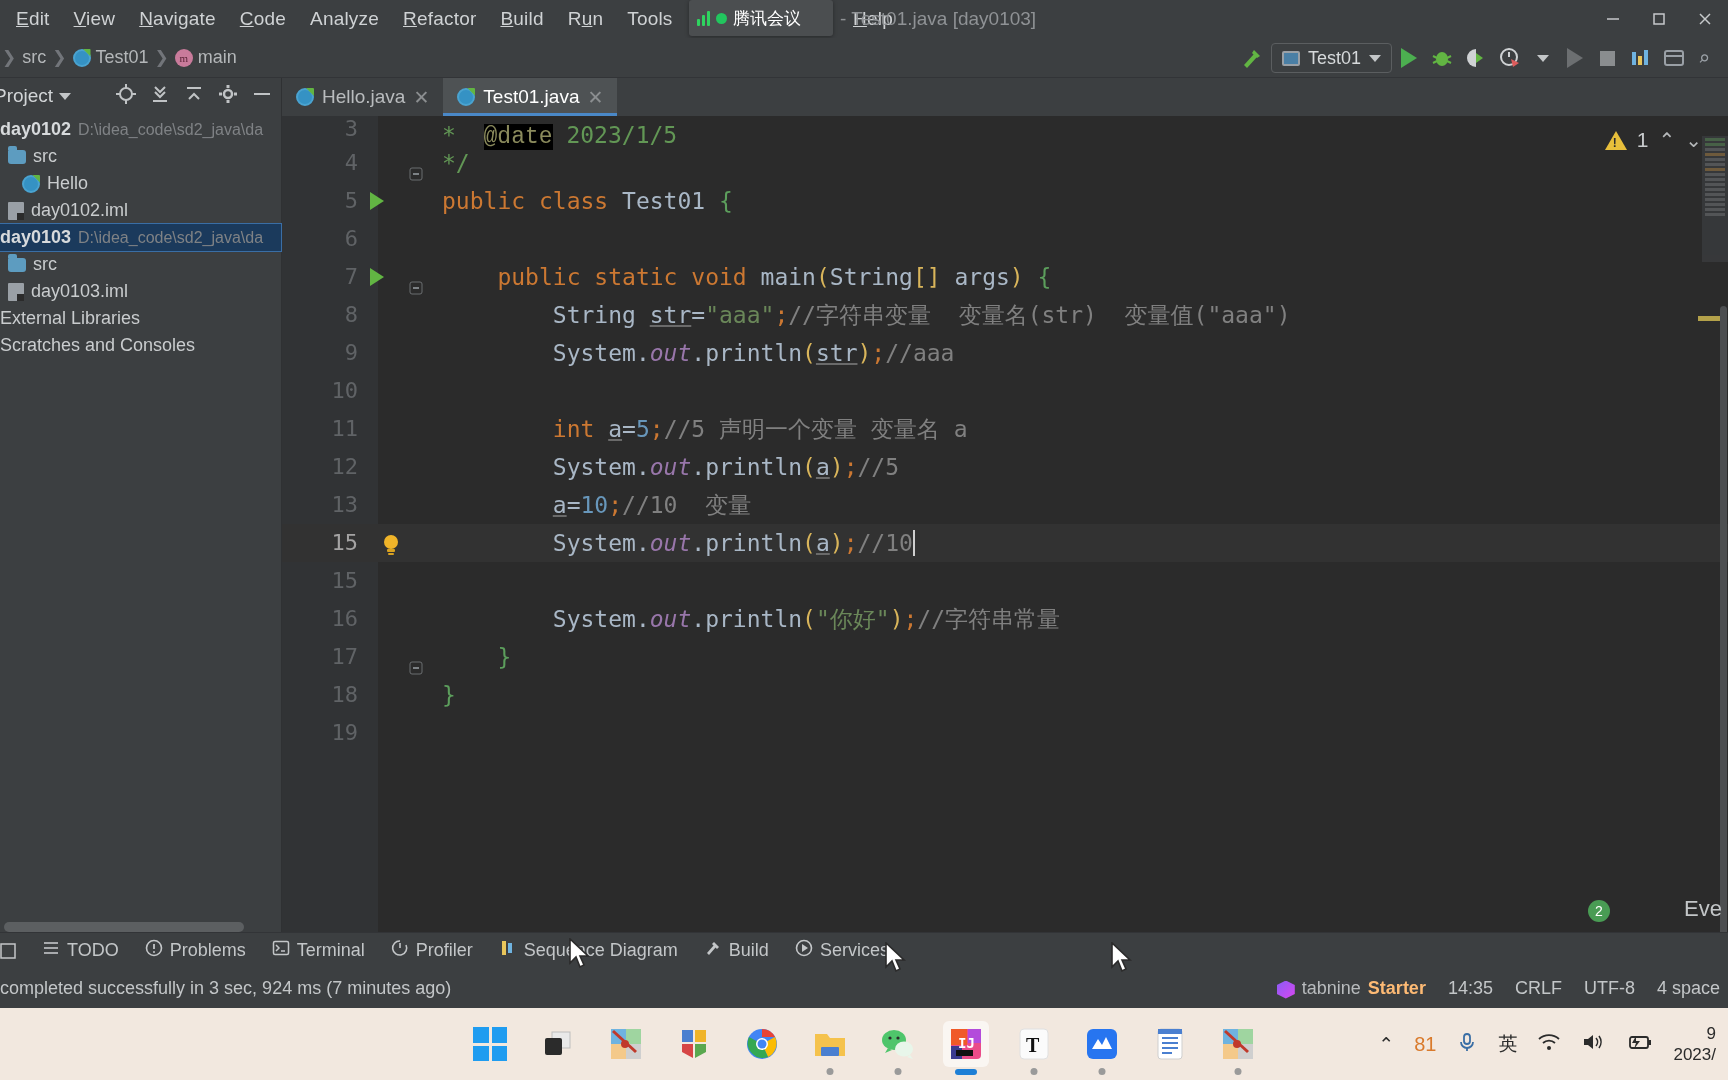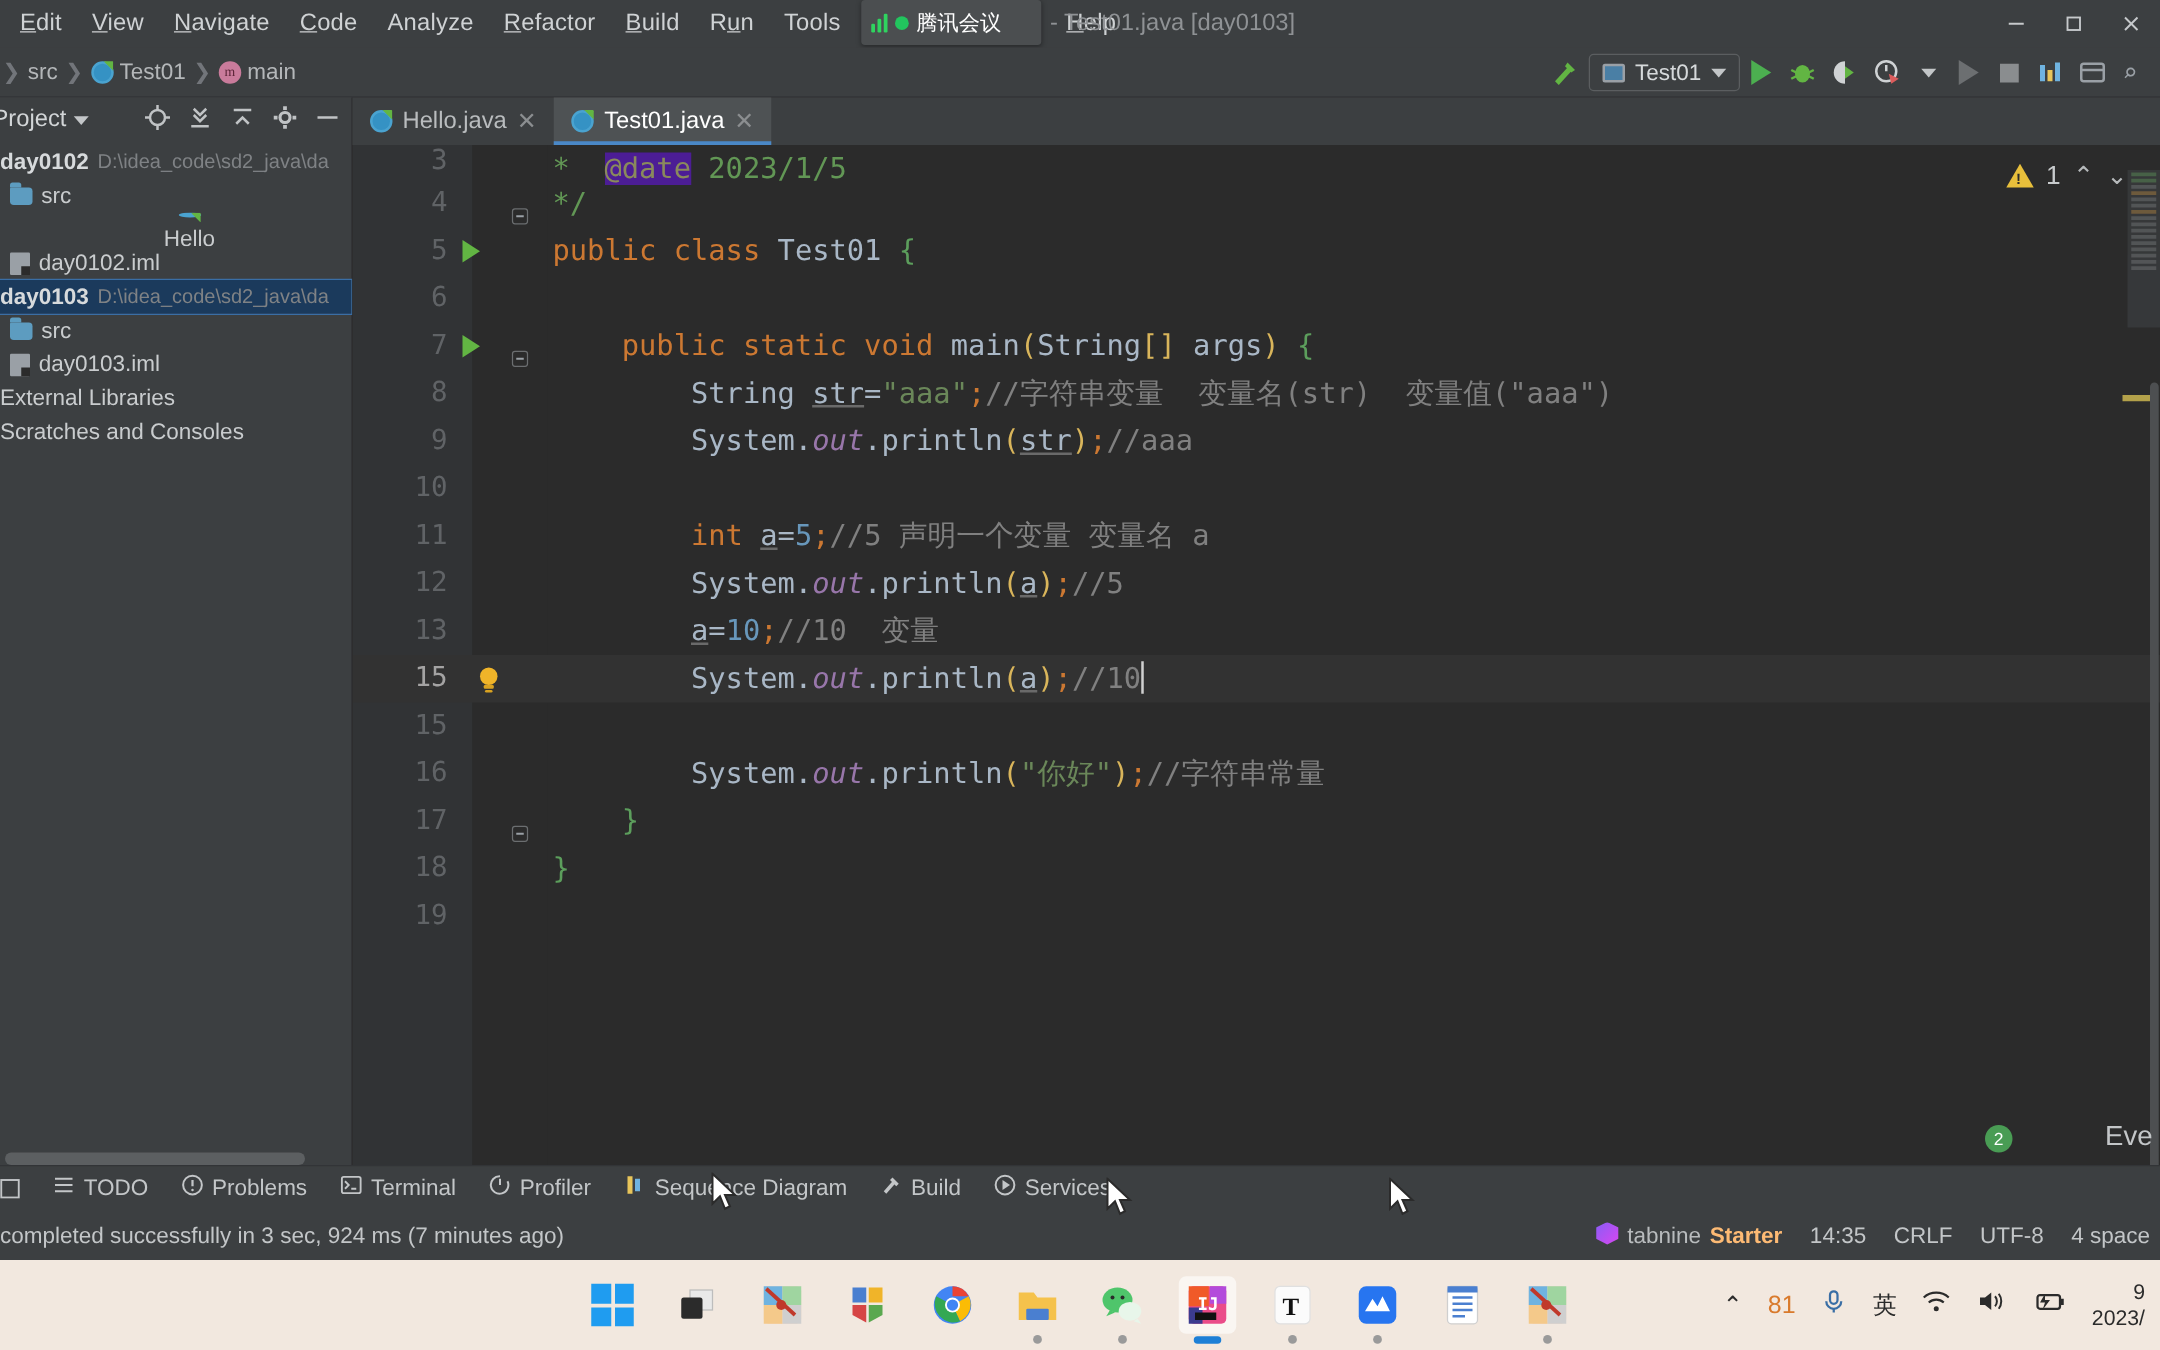--- a/index.html
+++ b/index.html
@@ -184,21 +184,21 @@
   .kw { color: #cc7832; }
   .str { color: #6a8759; }
   .num2 { color: #6897bb; }
   .cmt { color: #808080; }
   .fld { color: #9876aa; font-style: italic; }
   .cls { color: #a9b7c6; }
   .brk-y { color: #d9b55b; }
   .brk-g { color: #5c9e5c; }
   .semi { color: #cc7832; }
   .var-u { text-decoration: underline; text-decoration-color: #6a6a6a; }
-  .doc-tag { color: #8a8a5c; background: #4c1d95; }
+  .doc-tag { color: #8a8a5c; background: #000000; font-family: Liberation Mono, monospace; }
   .doc { color: #629755; }
 
   .caret-bar {
     display: inline-block; width: 2px; height: 26px; background: #d0d0d0;
     vertical-align: -5px;
   }
 
   
   .inspect {
     position: absolute; right: 26px; top: 12px; display: flex; align-items: center; gap: 10px;
@@ -248,21 +248,21 @@
   
   .statusbar {
     position: absolute; left: 0; bottom: 0; width: 1728px; height: 40px;
     background: #3c3f41; display: flex; align-items: center;
   }
   .status-left { font-size: 18px; color: #c3c6c8; padding-left: 0px; white-space: nowrap; }
   .status-right {
     position: absolute; right: 8px; display: flex; align-items: center; gap: 22px;
     font-size: 18px; color: #c3c6c8;
   }
-  .tabnine { display: flex; align-items: flex-start; gap: 7px; color: #b8bbbd; }
+  .tabnine { display: flex; align-items: flex-end; gap: 7px; color: #b8bbbd; }
   .tabnine-logo {
     width: 18px; height: 18px; background: linear-gradient(135deg,#8b5cf6,#d946ef);
     clip-path: polygon(50% 0, 100% 25%, 100% 75%, 50% 100%, 0 75%, 0 25%);
   }
   .tabnine b { color: #fdba74; }
 
   
   .taskbar {
     position: absolute; left: 0; bottom: 0; width: 1728px; height: 72px;
     background: #f2e8df;
@@ -479,21 +479,21 @@
       </div>
       <div class="tree" id="tree">
           <div class="node">
             <span class="nm bold">day0102</span>
             <span class="path">D:\idea_code\sd2_java\da</span>
           </div>
           <div class="node" style="padding-left: 8px;">
             <span class="folder-ic"></span>
             <span class="nm">src</span>
           </div>
-          <div class="node" style="padding-left: 22px; flex-direction: column;">
+          <div class="node" style="padding-left: 22px;">
             <span class="ic-class"></span>
             <span class="nm">Hello</span>
           </div>
           <div class="node" style="padding-left: 8px;">
             <span class="iml-ic"></span>
             <span class="nm">day0102.iml</span>
           </div>
           <div class="node selected">
             <span class="nm bold">day0103</span>
             <span class="path">D:\idea_code\sd2_java\da</span>

